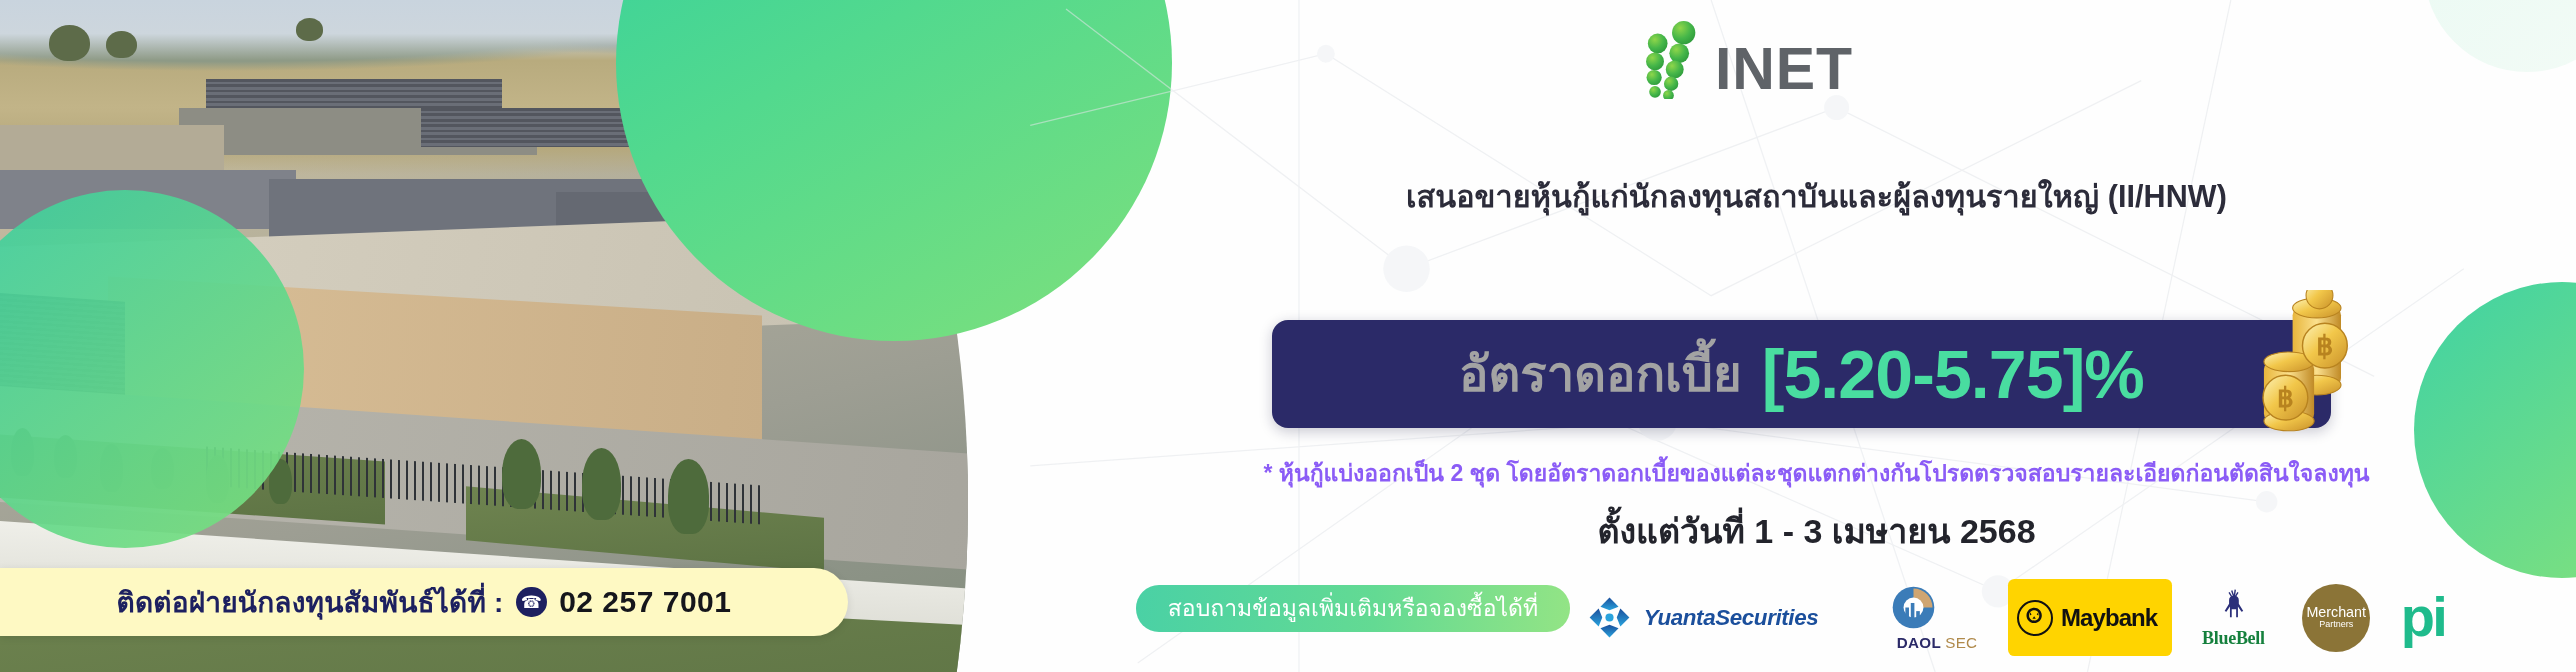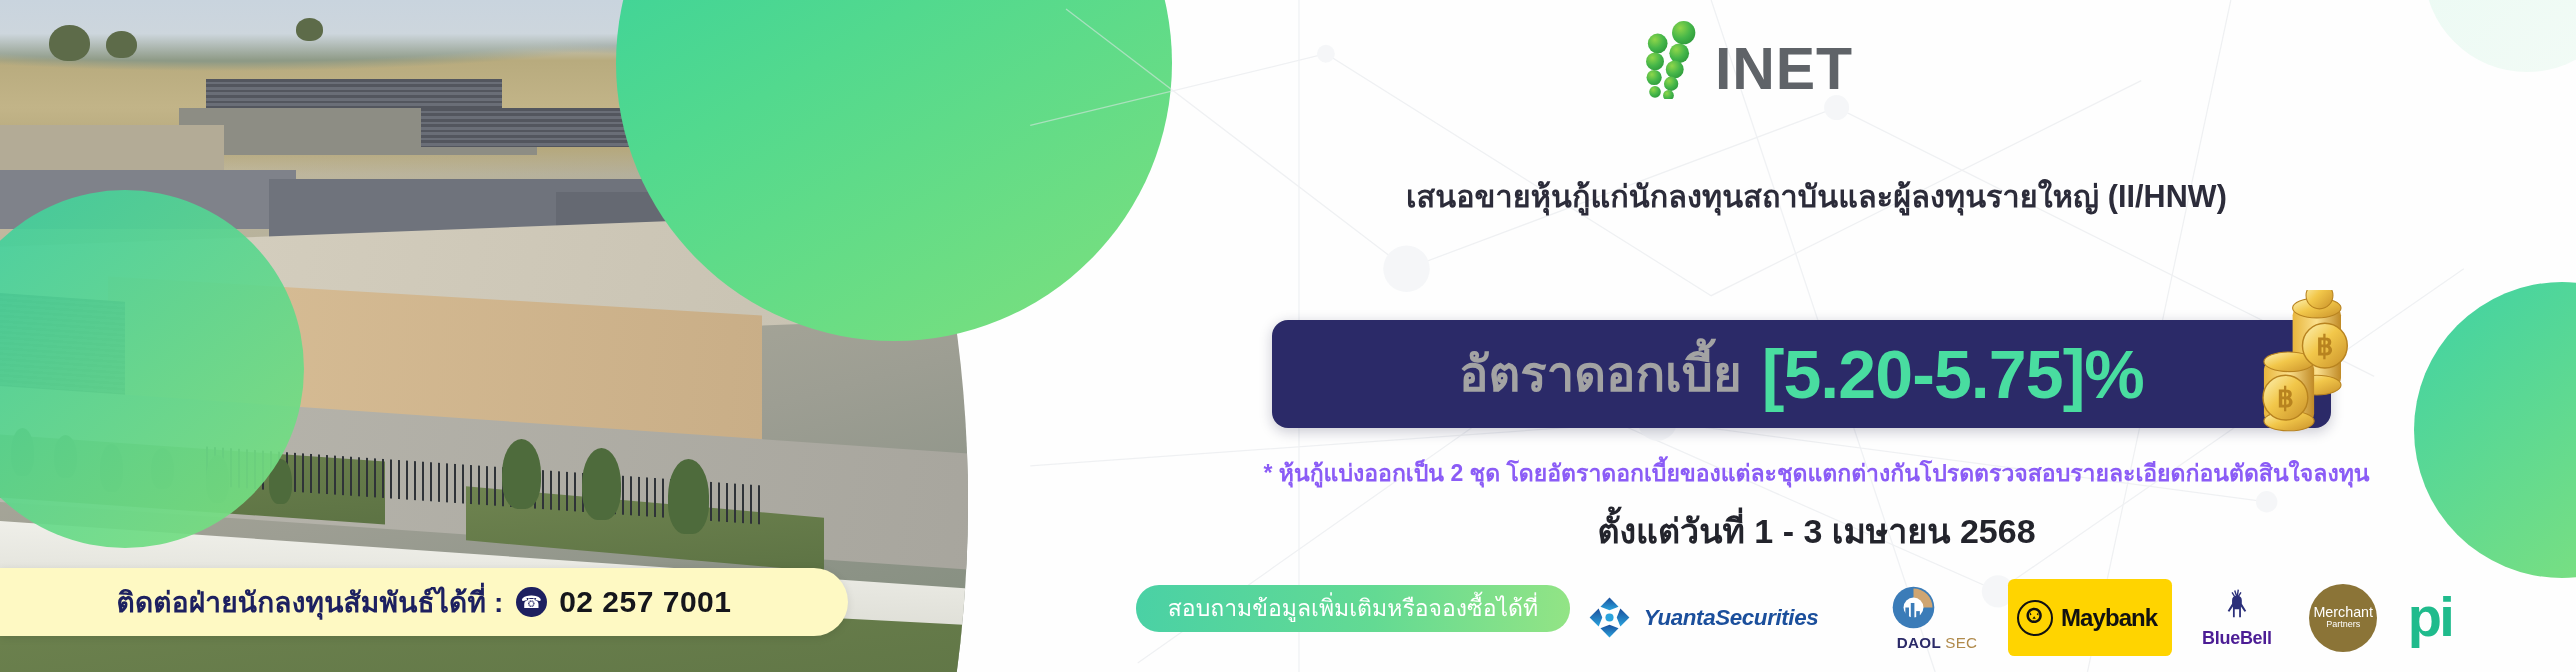--- a/index.html
+++ b/index.html
@@ -170,21 +170,21 @@
   .maybank{
     background:#ffd400; border-radius:6.3px; padding:6.3px 14.3px 6.3px 9px;
     display:flex; align-items:center; gap:8px;
   }
   .maybank-mark{ width:36px;height:36px;border-radius:50%; border:2.7px solid #111; position:relative; background:#ffd400; }
   .maybank-text{ font-size:24px; font-weight:700; color:#111; letter-spacing:-0.9px; }
 
   
   .bluebell{ display:flex; flex-direction:column; align-items:center; gap:1.8px; }
   .bluebell-mark{ font-size:32px; color:#2b2f7a; line-height:1; }
-  .bluebell-text{ font-size:18px; font-weight:700; color:#4c1d95; letter-spacing:-0.3px; }
+  .bluebell-text{ font-size:18px; font-weight:700; color:#15803d; letter-spacing:-0.3px;font-family:Liberation Serif, serif; }
 
   
   .merchant{
     width:68px;height:68px;border-radius:50%; background:#8b7437;
     display:flex; flex-direction:column; align-items:center; justify-content:center;
     color:#fff;
     margin-left:7px;
   }
   .merchant .m1{ font-size:14.3px; font-weight:400; line-height:1; }
   .merchant .m2{ font-size:9px; font-weight:400; line-height:1.3; }

